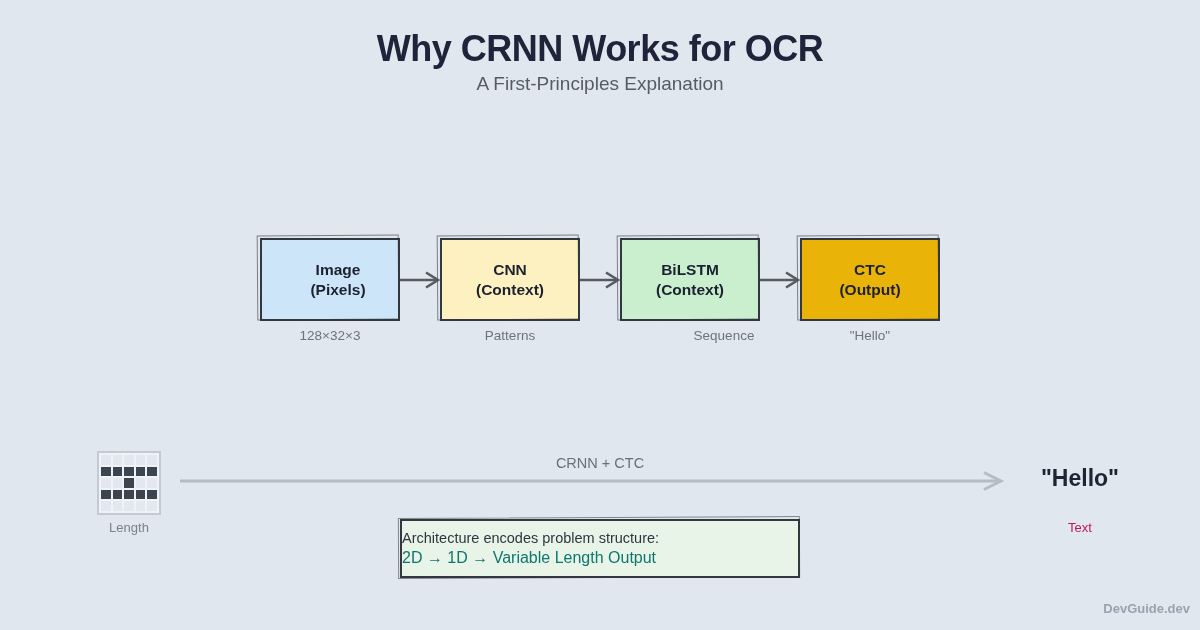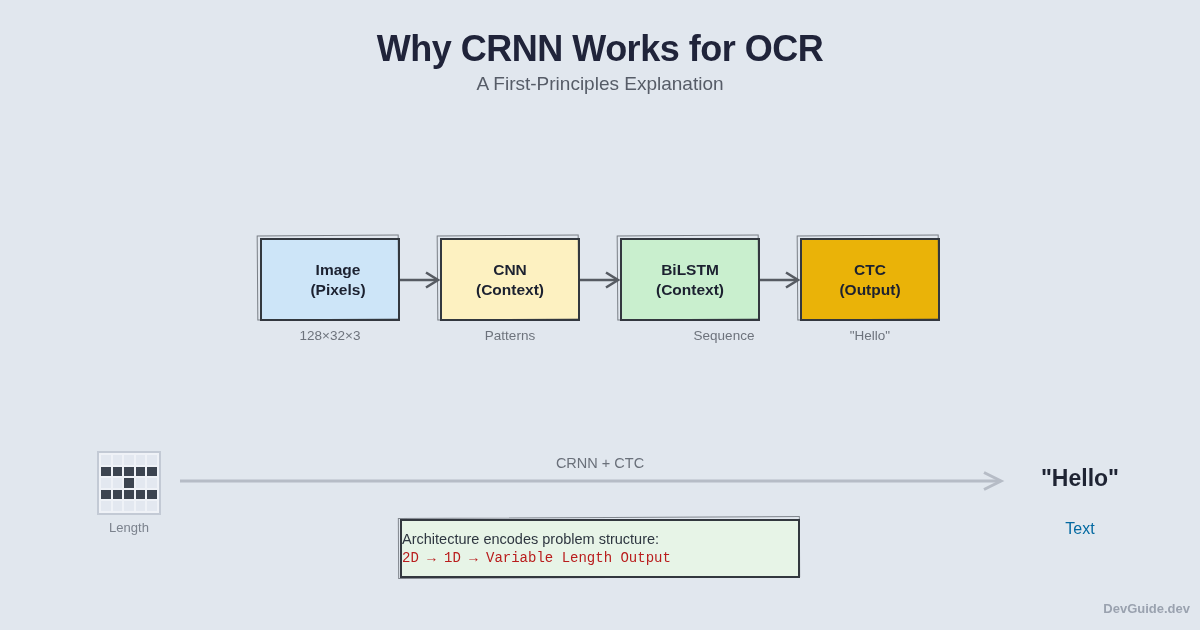--- a/index.html
+++ b/index.html
@@ -64,36 +64,36 @@
   .big-arrow-label {
     position:absolute; left:450px; top:455px; width:300px; text-align:center;
     font-size:14.5px; color:#6a707a;
   }
   .hello-out {
     position:absolute; left:1000px; top:465px; width:160px; text-align:center;
     font-size:23px; font-weight:bold; color:#1f2433;
   }
   .text-caption {
     position:absolute; left:1030px; top:520px; width:100px; text-align:center;
-    font-size:16px; color:#0369a1;
+    font-size:13px; color:#be185d;
   }
 
   
   .note {
     position:absolute; left:400px; top:519px; width:400px; height:59px;
     border:2px solid #33383f;
     display:flex; flex-direction:column; align-items:flex-start; justify-content:center; gap:3px;
   }
   .note::before {
     content:""; position:absolute; inset:-4px -2px -2px -4px;
     border:1.5px solid rgba(51,56,63,0.55);
     transform:rotate(-0.3deg); pointer-events:none;
   }
   .note-line1 { font-size:14.5px; color:#2e3640; }
-  .note-line2 { font-size:14px; color:#b91c1c;font-family:Liberation Mono, monospace; }
+  .note-line2 { font-size:16px; color:#0f766e; }
 
   .watermark {
     position:absolute; right:10px; top:601px;
     font-size:13px; font-weight:bold; color:#9aa2af;
   }
 </style>
 </head>
 <body>
 
 <div class="canvas">

